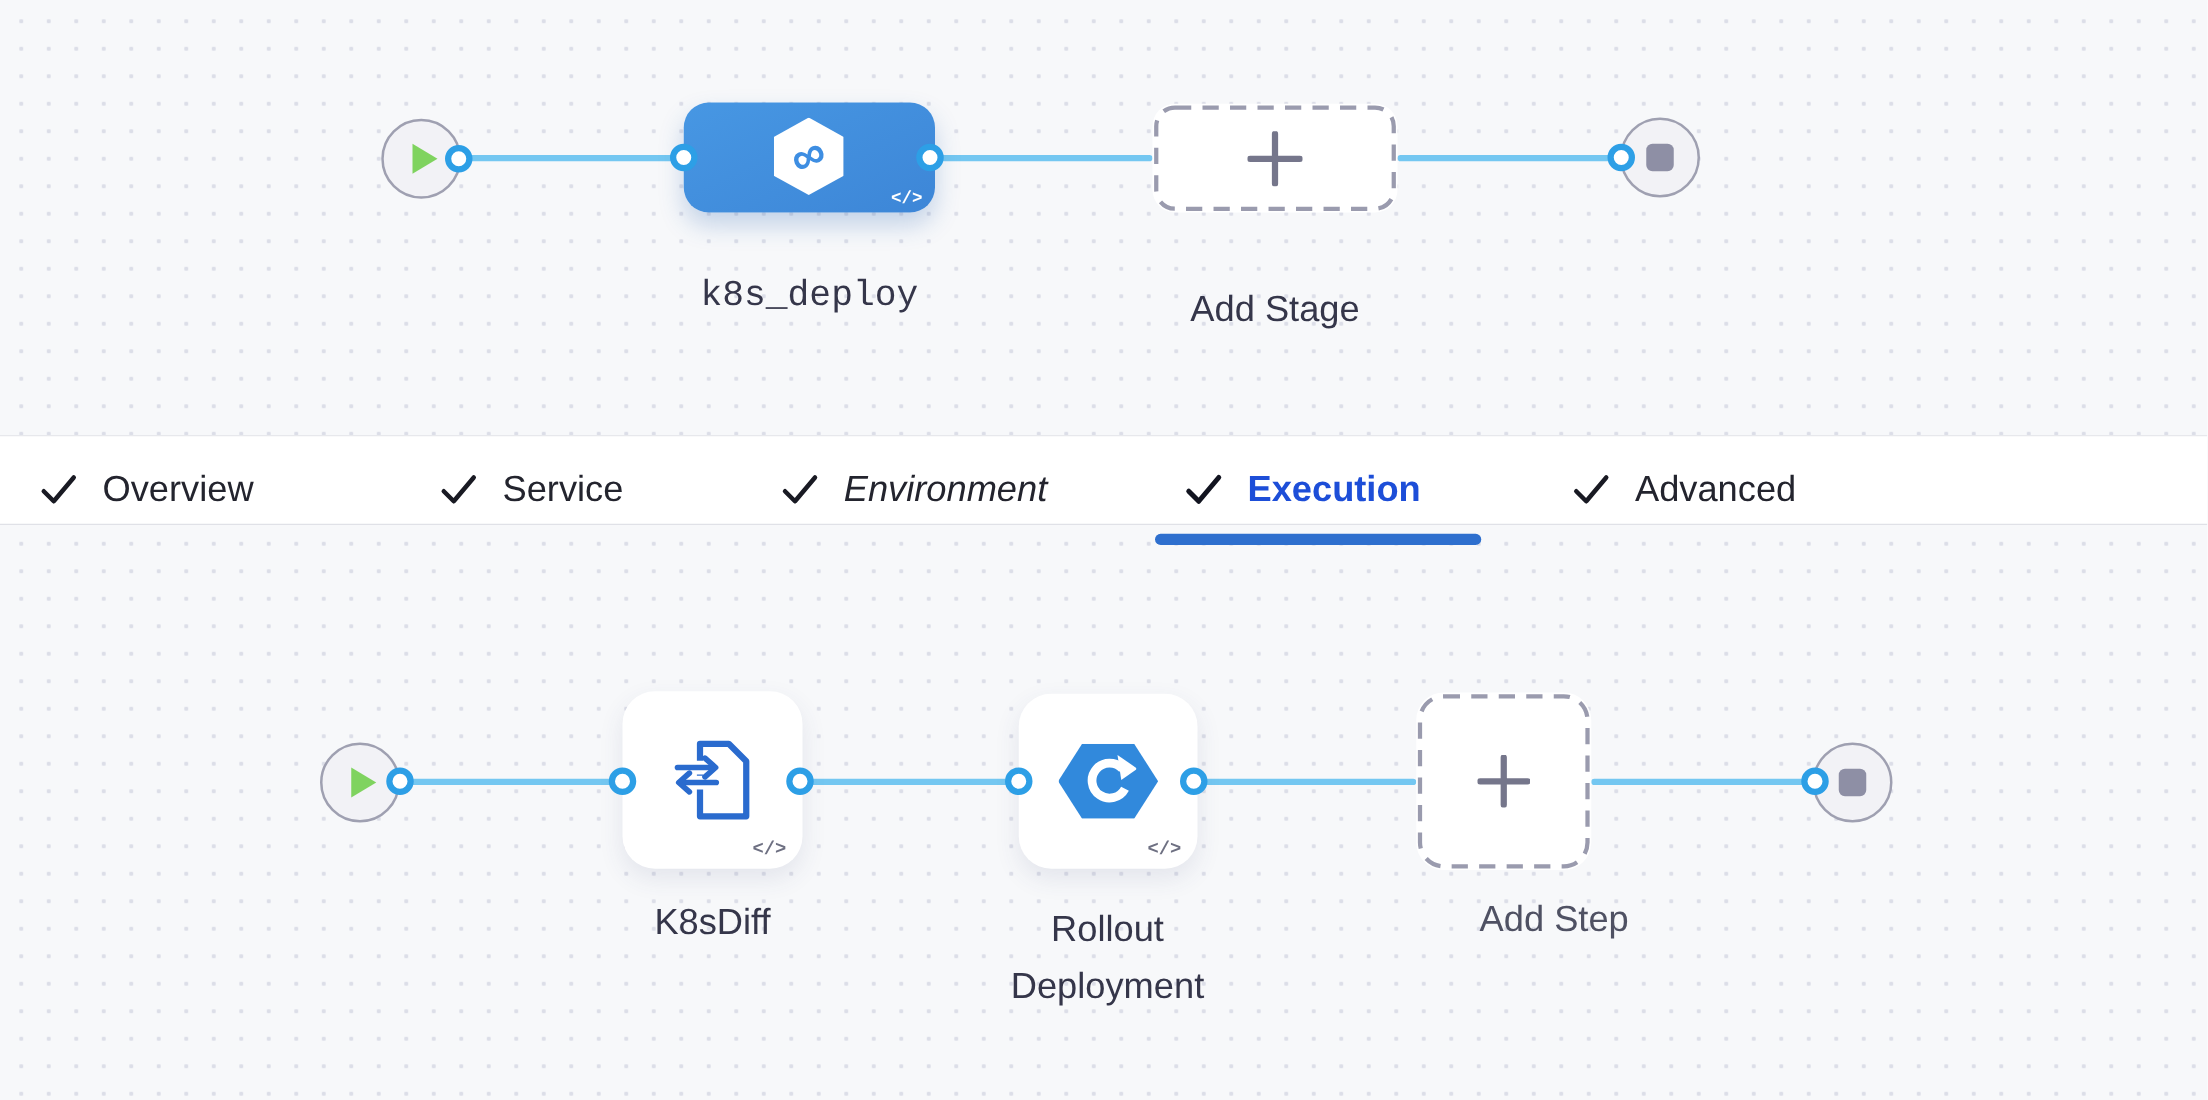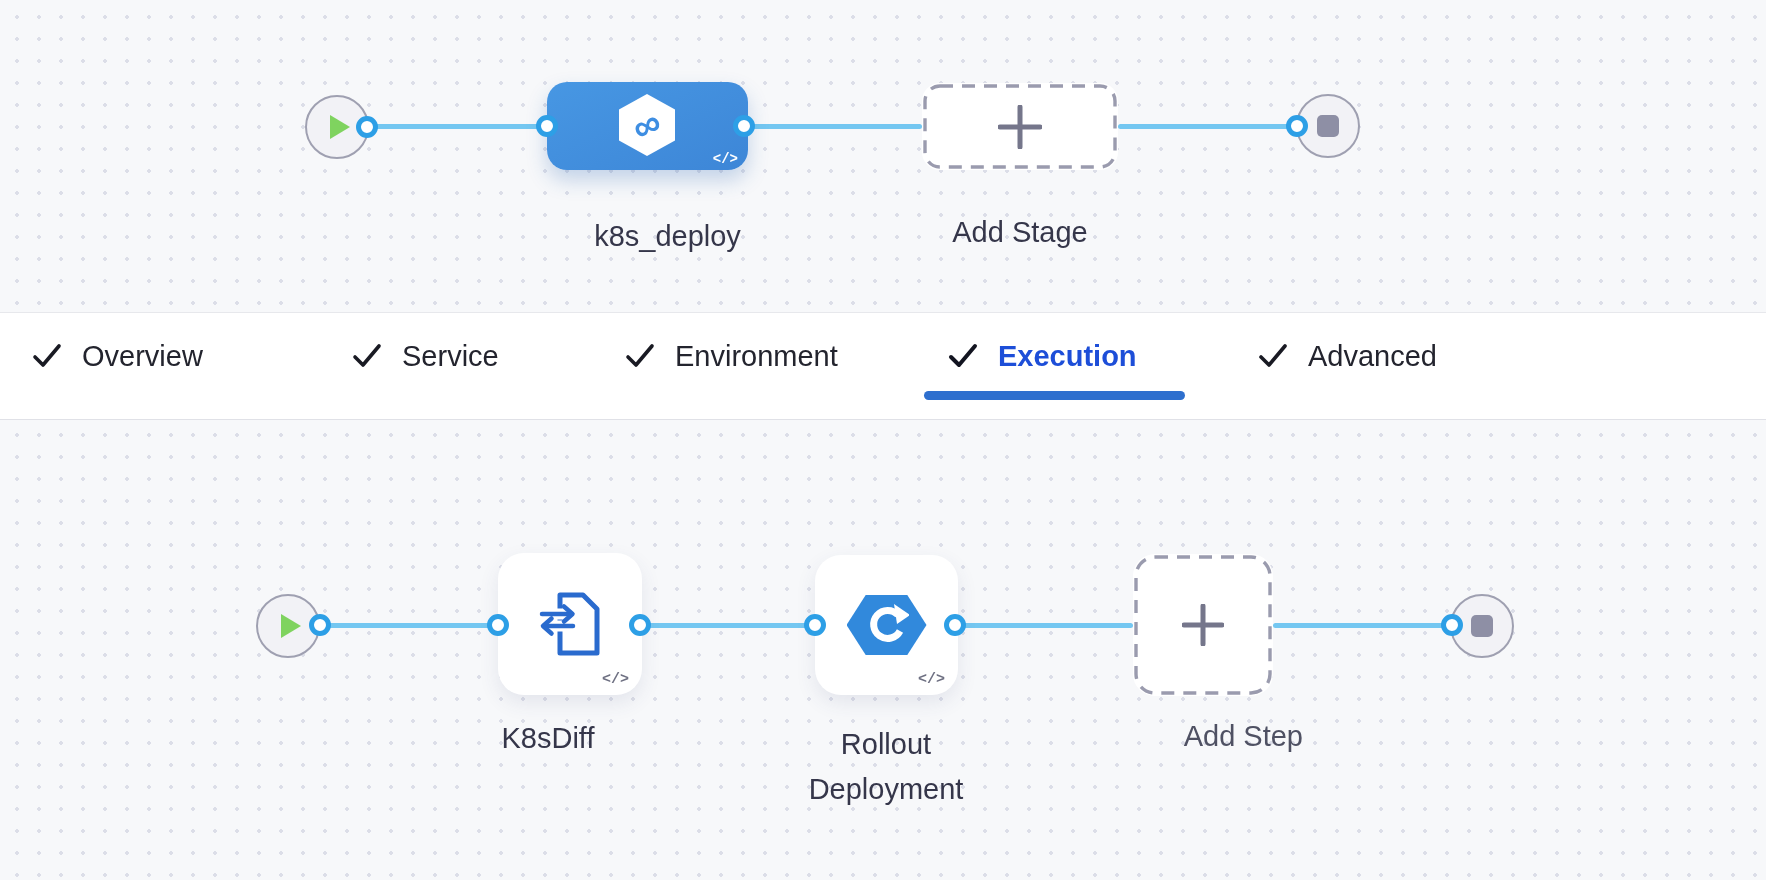--- a/index.html
+++ b/index.html
@@ -56,21 +56,21 @@
   .rollout-hex { width:80px; height:60px; background:#3189dc;
     clip-path:polygon(24% 0,76% 0,100% 50%,76% 100%,24% 100%,0 50%);
     display:flex; align-items:center; justify-content:center; }
 
   
   .node-label { position:absolute; text-align:center; font-size:29px; color:#35364a; z-index:3; }
   .node-label.muted { color:#4f5163;text-align:right; }
   .two-line { line-height:45px; }
 
   
-  .tab-bar { position:absolute; left:0; top:312px; width:1766px; height:108px;
+  .tab-bar { position:absolute; left:0; top:348px; width:1766px; height:72px;
     background:#fff; border-top:1px solid #e7e8ec; border-bottom:1px solid #e0e1e7; z-index:10; }
   .tab { position:absolute; top:0; height:86px; display:flex; align-items:center; gap:20px;
     font-size:29px; color:#23242e; cursor:pointer; }
   .tab .check-icon { display:flex; }
   .tab.active { font-weight:700; color:#1d4ed8; }
   .tab-underline { position:absolute; left:924px; top:78px; width:261px; height:9px;
     background:#2e6fce; border-radius:5px; }
 </style>
 </head>
 <body>
@@ -87,35 +87,35 @@
     <div class="edge" style="left:367px; top:124px; width:180px;"></div>
 
     <div class="stage-node">
       <div class="hexagon">
         <span class="infinity">∞</span>
       </div>
       <span class="badge white">&lt;/&gt;</span>
     </div>
     <div class="port" style="left:536px; top:115px;"></div>
     <div class="port" style="left:733px; top:115px;"></div>
-    <div class="node-label" style="left:567px; top:220px; width:201px;">k8s_deploy</div>
+    <div class="node-label" style="left:547px; top:220px; width:201px;font-family:Liberation Mono, monospace;">k8s_deploy</div>
 
     <div class="edge" style="left:748px; top:124px; width:174px;"></div>
 
     <div class="add-box" style="left:922px; top:83px; width:196px; height:87px; border-radius:18px;">
       <svg class="dash" width="196" height="87">
         <rect x="3" y="3" width="190" height="81" rx="15" fill="none" stroke="#9a9bae" stroke-width="3.4" stroke-dasharray="13 9"></rect>
       </svg>
       <div class="plus-wrap">
         <svg width="44" height="44" viewBox="0 0 44 44">
           <path d="M2 22 H42 M22 2 V42" stroke="#75768b" stroke-width="5" stroke-linecap="round" fill="none"></path>
         </svg>
       </div>
     </div>
-    <div class="node-label" style="left:920px; top:216px; width:200px;">Add Stage</div>
+    <div class="node-label" style="left:920px; top:232px; width:200px;">Add Stage</div>
 
     <div class="edge" style="left:1118px; top:124px; width:179px;"></div>
 
     <div class="port" style="left:1286px; top:115px;"></div>
     <div class="terminal" style="left:1296px; top:94px;">
       <div class="stop-sq"></div>
     </div>
   </div>
 
   <div class="tab-bar">
@@ -131,21 +131,21 @@
 
     <div class="tab" style="left:352px;">
       <span class="check-icon">
         <svg width="30" height="28" viewBox="0 0 30 28">
             <path d="M3 15 L11 23 L27 4" fill="none" stroke="#191a23" stroke-width="3.6" stroke-linecap="round" stroke-linejoin="round"></path>
           </svg>
       </span>
       <span>Service</span>
     </div>
 
-    <div class="tab" style="left:625px;">
+    <div class="tab" style="left:625px;font-style:italic;">
       <span class="check-icon">
         <svg width="30" height="28" viewBox="0 0 30 28">
             <path d="M3 15 L11 23 L27 4" fill="none" stroke="#191a23" stroke-width="3.6" stroke-linecap="round" stroke-linejoin="round"></path>
           </svg>
       </span>
       <span>Environment</span>
     </div>
 
     <div class="tab active" style="left:948px;">
       <span class="check-icon">
@@ -185,21 +185,21 @@
           <path d="M4 22 H33" stroke="#2a6bce" stroke-width="4.5" fill="none" stroke-linecap="round"></path>
           <path d="M26 14.5 L34.5 22 L26 29.5" stroke="#2a6bce" stroke-width="4.5" fill="none" stroke-linecap="round" stroke-linejoin="round"></path>
           <path d="M35 34 H6" stroke="#2a6bce" stroke-width="4.5" fill="none" stroke-linecap="round"></path>
           <path d="M13.5 26.5 L5 34 L13.5 41.5" stroke="#2a6bce" stroke-width="4.5" fill="none" stroke-linecap="round" stroke-linejoin="round"></path>
         </svg>
       </div>
       <span class="badge gray">&lt;/&gt;</span>
     </div>
     <div class="port" style="left:487px; top:194px;"></div>
     <div class="port" style="left:629px; top:194px;"></div>
-    <div class="node-label" style="left:448px; top:302px; width:200px;">K8sDiff</div>
+    <div class="node-label" style="left:470px; top:302px; width:200px;">K8sDiff</div>
 
     <div class="edge" style="left:642px; top:203px; width:173px;"></div>
 
     <div class="step-node" style="left:815px; top:135px; width:143px; height:140px;">
       <div class="step-icon-wrap">
         <div class="rollout-hex">
           <svg width="44" height="44" viewBox="0 0 44 44">
             <path d="M35 28 A14 14 0 1 1 33 12" fill="none" stroke="#ffffff" stroke-width="7"></path>
             <polygon points="29,1 32,21 45,12" fill="#ffffff"></polygon>
           </svg>

